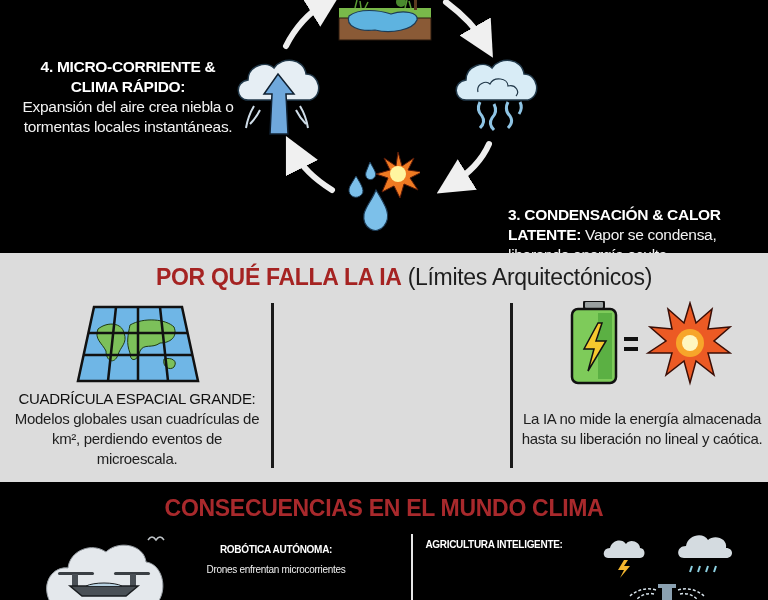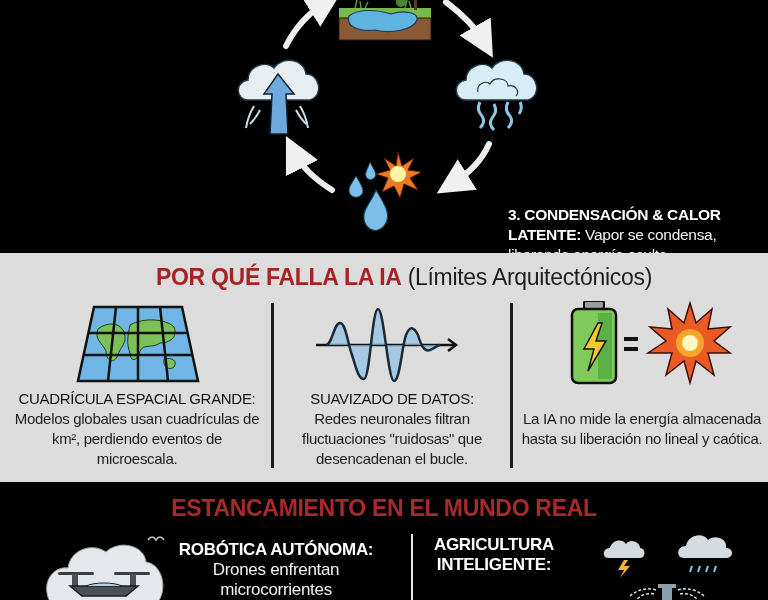--- a/index.html
+++ b/index.html
@@ -23,21 +23,21 @@
   #why-title .red { color: #a52322; font-weight: 700; }
   #why-title .sub { color: #1e1e1e; font-weight: 400; }
   .why-col { position: absolute; top: 48px; height: 170px; text-align: center; }
   .why-col .cap { position: absolute; left: 0; right: 0; top: 88px; font-size: 15px; line-height: 20px; color: #1e1e1e; }
   .why-col .cap b { font-weight: 400; color: #111; }
   .vdiv { position: absolute; top: 50px; width: 3px; height: 165px; background: #1a1a1a; }
 
   
   #conseq { position: absolute; left: 0; top: 482px; width: 768px; height: 118px; background: #000; }
   #conseq-title { position: absolute; left: 0; top: 12px; width: 768px; text-align: center; font-size: 23px; line-height: 28px; font-weight: 700; color: #a8292c; }
-  .c-text { position: absolute; text-align: center; font-size: 17px; line-height: 20px; color: #f0f0f0; }
+  .c-text { position: absolute; text-align: center; font-size: 10px; line-height: 20px; color: #f0f0f0; }
   .c-text b { font-weight: 700; color: #fff; }
   #robot-text { left: 176px; top: 58px; width: 200px; }
   #agri-text { left: 404px; top: 53px; width: 180px; }
   #conseq-div { position: absolute; left: 411px; top: 52px; width: 2px; height: 70px; background: #e6e6e6; }
 </style>
 </head>
 <body>
 
 <section id="cycle">
 
@@ -87,20 +87,24 @@
 
   <svg class="abs" style="left:234px;top:54px" width="90" height="84">
     <path d="M14 46 C 2 46, 0 28, 14 26 C 14 12, 32 6, 40 14 C 48 2, 70 4, 72 20 C 86 20, 90 42, 76 46 Z" fill="#e6eef4" stroke="#22394a" stroke-width="1.5"></path>
     <path d="M44 20 L 60 40 L 52 40 L 54 80 L 36 80 L 38 40 L 30 40 Z" fill="#6fa8dc" stroke="#102030" stroke-width="1.5"></path>
     <path d="M20 52 q-6 10 -8 22" stroke="#cfdde8" stroke-width="2" fill="none"></path>
     <path d="M26 56 q-4 8 -10 14" stroke="#cfdde8" stroke-width="2" fill="none"></path>
     <path d="M66 52 q6 10 8 22" stroke="#cfdde8" stroke-width="2" fill="none"></path>
     <path d="M62 56 q4 8 10 14" stroke="#cfdde8" stroke-width="2" fill="none"></path>
   </svg>
 
+  <div id="step4" class="step-text cond">
+    <b>4. MICRO-CORRIENTE &amp; CLIMA RÁPIDO:</b><br>
+    <span>Expansión del aire crea niebla o tormentas locales instantáneas.</span>
+  </div>
 
 
   <div id="step3" class="step-text cond">
     <b>3. CONDENSACIÓN &amp; CALOR LATENTE:</b>
     <span>Vapor se condensa, liberando energía oculta repentina.</span>
   </div>
 </section>
 
 <section id="why">
   <div id="why-title" class="cond">
@@ -117,31 +121,20 @@
       <path d="M42 4 L 34 78 M64 4 L 64 78 M86 4 L 94 78 M14 30 L 114 30 M10 52 L 118 52" stroke="#111" stroke-width="2.5"></path>
     </svg>
     <div class="cap cond">
       <b>CUADRÍCULA ESPACIAL GRANDE:</b>
       <span>Modelos globales usan cuadrículas de km², perdiendo eventos de microescala.</span>
     </div>
   </div>
 
   <div class="vdiv" style="left:271px"></div>
 
-  <div class="why-col" style="left:282px;width:220px">
-    <svg class="abs" style="left:30px;top:4px" width="150" height="78">
-      <path d="M4 40 L 144 40" stroke="#111" stroke-width="2.5"></path>
-      <path d="M136 34 L 144 40 L 136 46" stroke="#111" stroke-width="2.5" fill="none"></path>
-      <path d="M14 40 C 20 40, 22 18, 28 18 C 34 18, 36 40, 40 50 C 44 62, 46 74, 52 74 C 58 74, 60 4, 66 4 C 72 4, 76 76, 82 76 C 88 76, 90 40, 94 30 C 98 20, 102 22, 106 30 C 110 44, 114 48, 120 44 C 124 42, 126 40, 128 40" stroke="#1a2a3a" stroke-width="2.5" fill="#8ec1e6" fill-opacity="0.7"></path>
-    </svg>
-    <div class="cap cond">
-      <b>SUAVIZADO DE DATOS:</b><br>
-      <span>Redes neuronales filtran fluctuaciones "ruidosas" que desencadenan el bucle.</span>
-    </div>
-  </div>
 
   <div class="vdiv" style="left:510px"></div>
 
   <div class="why-col" style="left:520px;width:244px">
     <svg class="abs" style="left:42px;top:0" width="170" height="86">
       <rect x="22" y="0" width="20" height="8" rx="2" fill="#9aa0a0" stroke="#111" stroke-width="2"></rect>
       <rect x="10" y="8" width="44" height="74" rx="6" fill="#7ecb5a" stroke="#111" stroke-width="2.5"></rect>
       <rect x="36" y="12" width="14" height="66" fill="#5bb043"></rect>
       <path d="M36 22 L 22 48 L 32 48 L 26 70 L 44 40 L 34 40 L 40 22 Z" fill="#f6c92e" stroke="#111" stroke-width="1.5"></path>
       <rect x="62" y="36" width="14" height="4" fill="#111"></rect>
@@ -151,21 +144,21 @@
       <circle cx="128" cy="42" r="8" fill="#fff7c0"></circle>
     </svg>
     <div class="cap cond">
       <br>
       <span>La IA no mide la energía almacenada hasta su liberación no lineal y caótica.</span>
     </div>
   </div>
 </section>
 
 <section id="conseq">
-  <div id="conseq-title" class="cond">ESTANCAMIENTO EN EL MUNDO REAL</div>
+  <div id="conseq-title" class="cond">CONSECUENCIAS EN EL MUNDO CLIMA</div>
 
   <svg class="abs" style="left:40px;top:50px" width="130" height="70">
     <path d="M10 70 C 0 50, 14 34, 28 36 C 30 18, 52 10, 66 20 C 78 8, 104 12, 106 30 C 122 32, 128 56, 118 70 Z" fill="#e4e8ec" stroke="#9aa0a6" stroke-width="1"></path>
     <path d="M108 8 q4 -6 8 0 q4 -6 8 0" stroke="#bfc4c8" stroke-width="1.5" fill="none"></path>
     <rect x="18" y="40" width="36" height="3" rx="1.5" fill="#3a3f44"></rect>
     <rect x="74" y="40" width="36" height="3" rx="1.5" fill="#3a3f44"></rect>
     <rect x="32" y="42" width="6" height="12" fill="#4a5056"></rect>
     <rect x="90" y="42" width="6" height="12" fill="#4a5056"></rect>
     <path d="M30 54 L 98 54 L 86 64 L 42 64 Z" fill="#4a5056" stroke="#1a1d20" stroke-width="1.5"></path>
     <path d="M46 54 C 54 50, 74 50, 82 54" fill="#b8d2e2" stroke="#1a1d20" stroke-width="1"></path>

